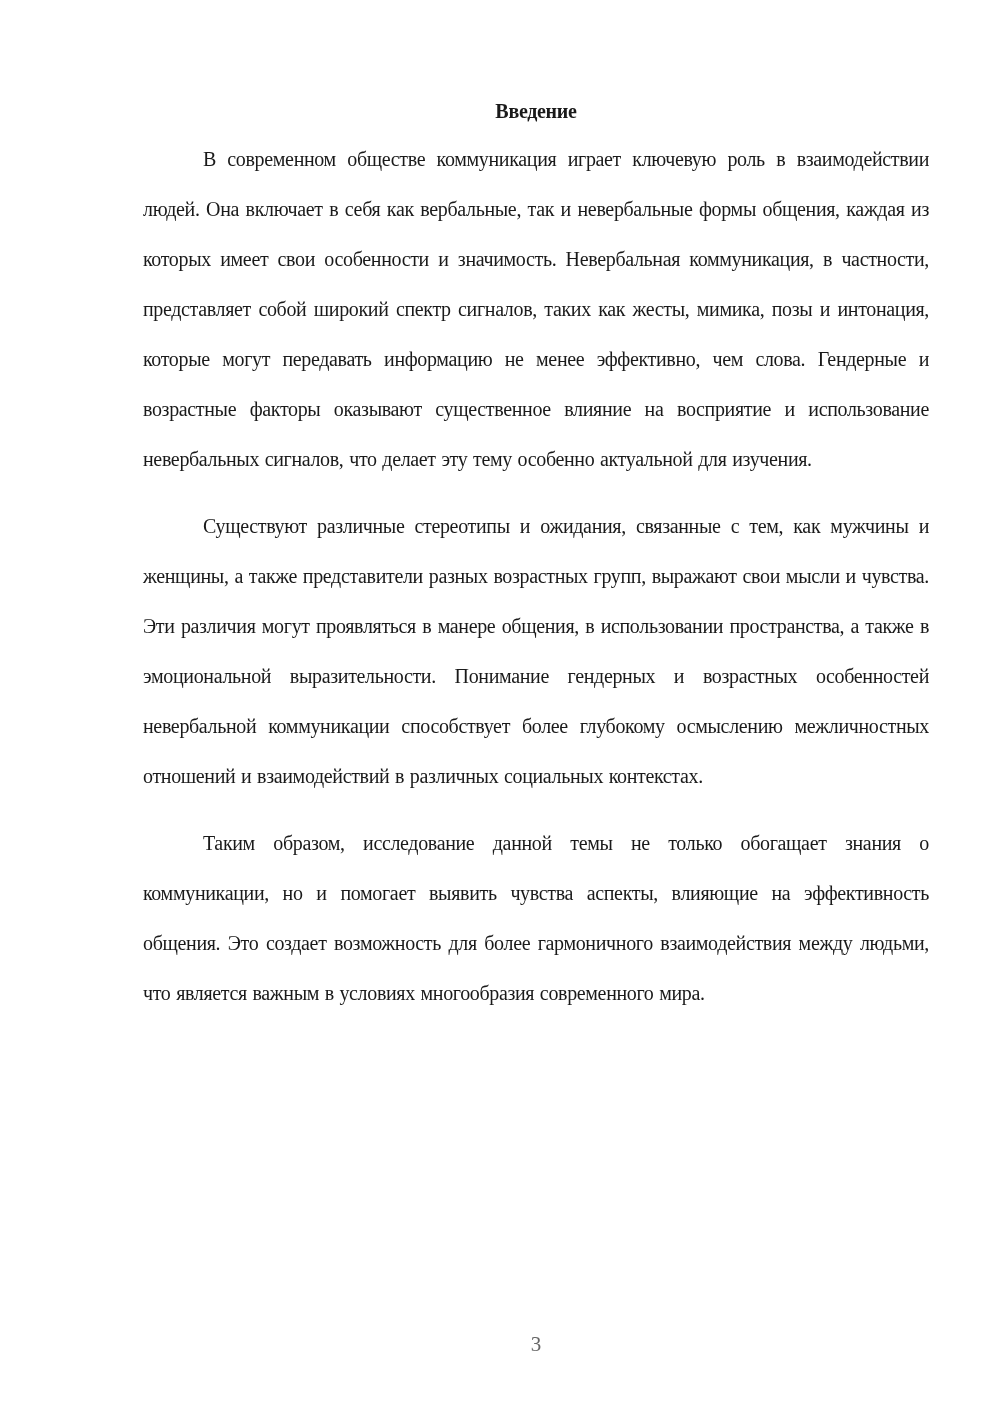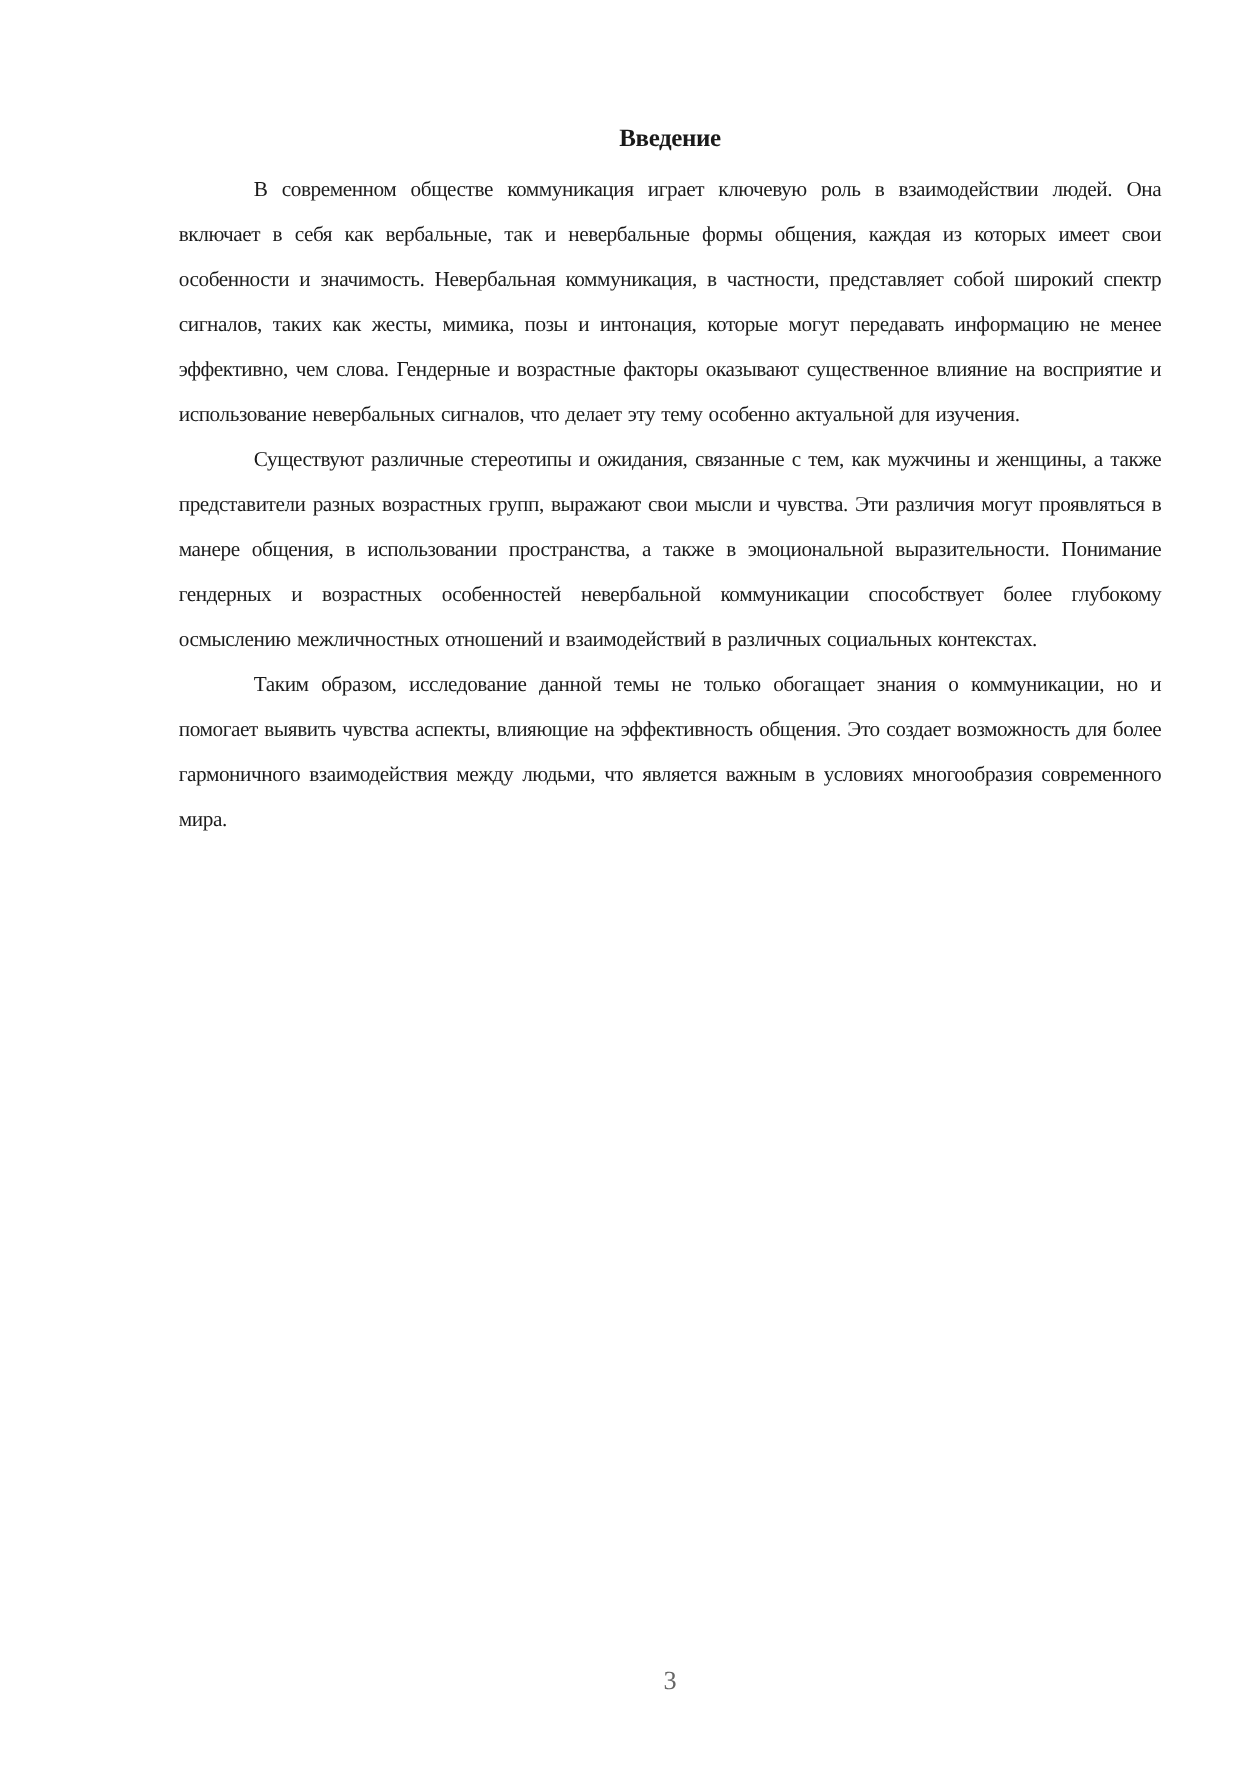--- a/index.html
+++ b/index.html
@@ -31,30 +31,30 @@
     }
     .title {
       text-align: center;
       font-weight: bold;
       font-size: 20px;
       line-height: 30px;
       margin: 0 0 0 0;
       letter-spacing: -0.3px;
     }
     .para {
-      font-size: 17px;
-      line-height: 36px;
+      font-size: 20px;
+      line-height: 50px;
       text-align: justify;
       text-indent: 60px;
       margin: 0;
       letter-spacing: -0.35px;
       word-spacing: 1px;
     }
     .para + .para {
-      margin-top: 0;
+      margin-top: 17px;
     }
     .p1 { margin-top: 8px; }
     .page-number {
       position: absolute;
       left: 0;
       width: 1072px;
       top: 1332px;
       text-align: center;
       font-size: 21px;
       color: #666666;

